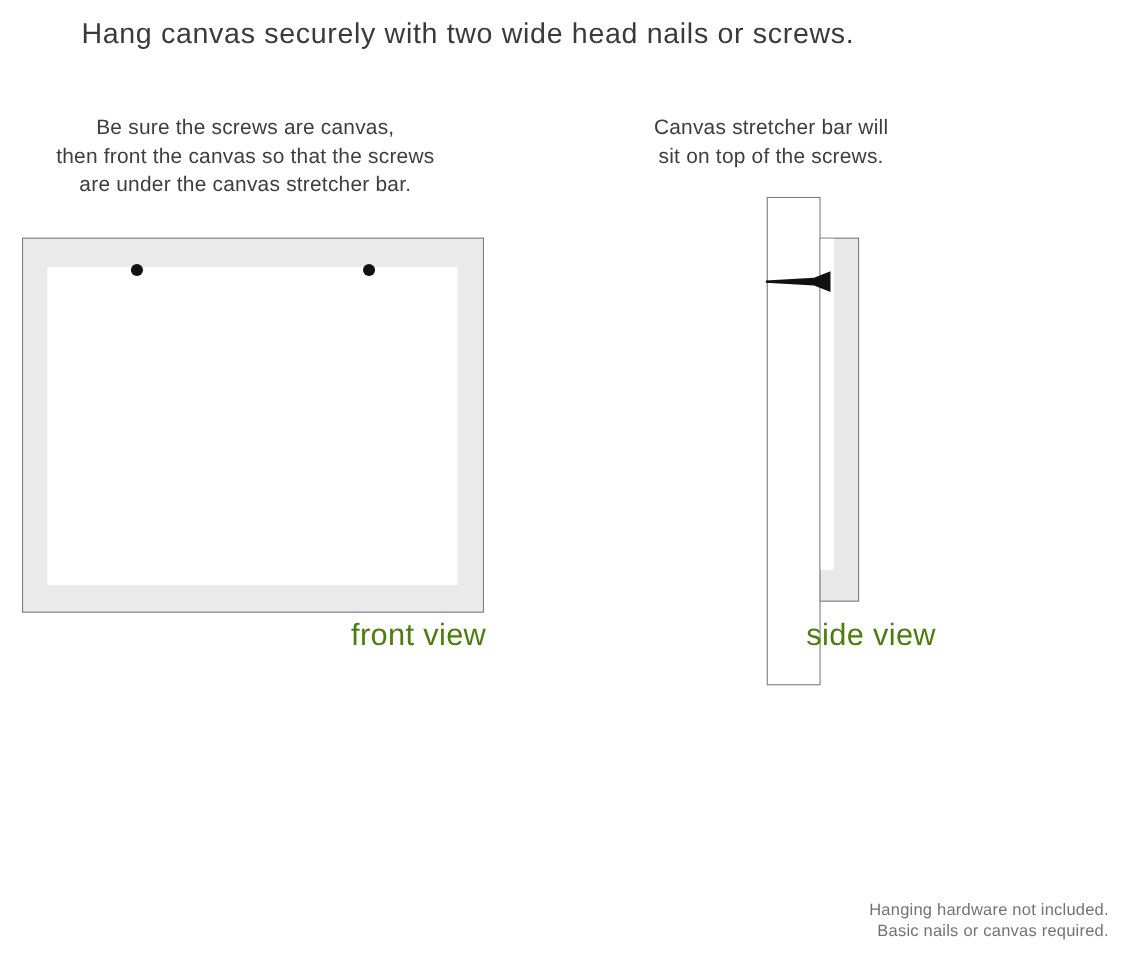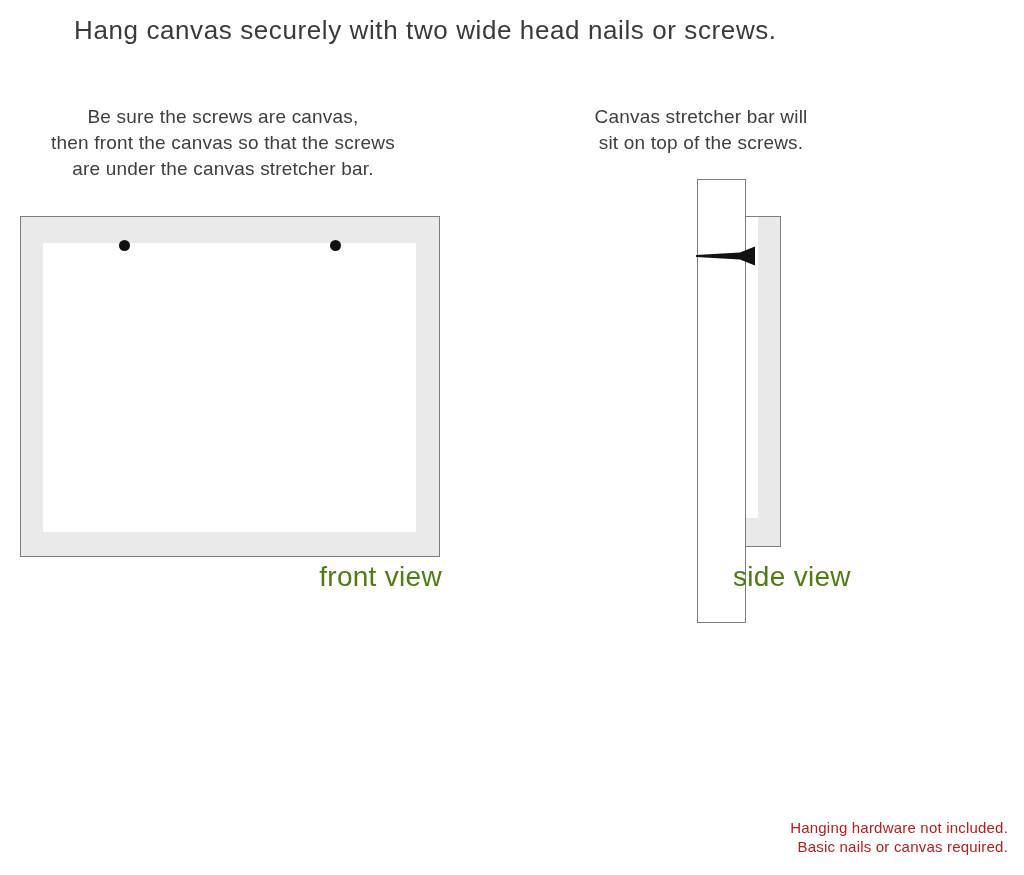--- a/index.html
+++ b/index.html
@@ -116,21 +116,21 @@
   }
 
   
   .footer {
     position: absolute;
     right: 16px;
     top: 819px;
     text-align: right;
     font-size: 15px;
     line-height: 18.5px;
-    color: #b91c1c;
+    color: #737373;
     letter-spacing: 0.2px;
   }
 </style>
 </head>
 <body>
 
 <div id="page">
 
   <div class="title">Hang canvas securely with two wide head nails or screws.</div>
 

